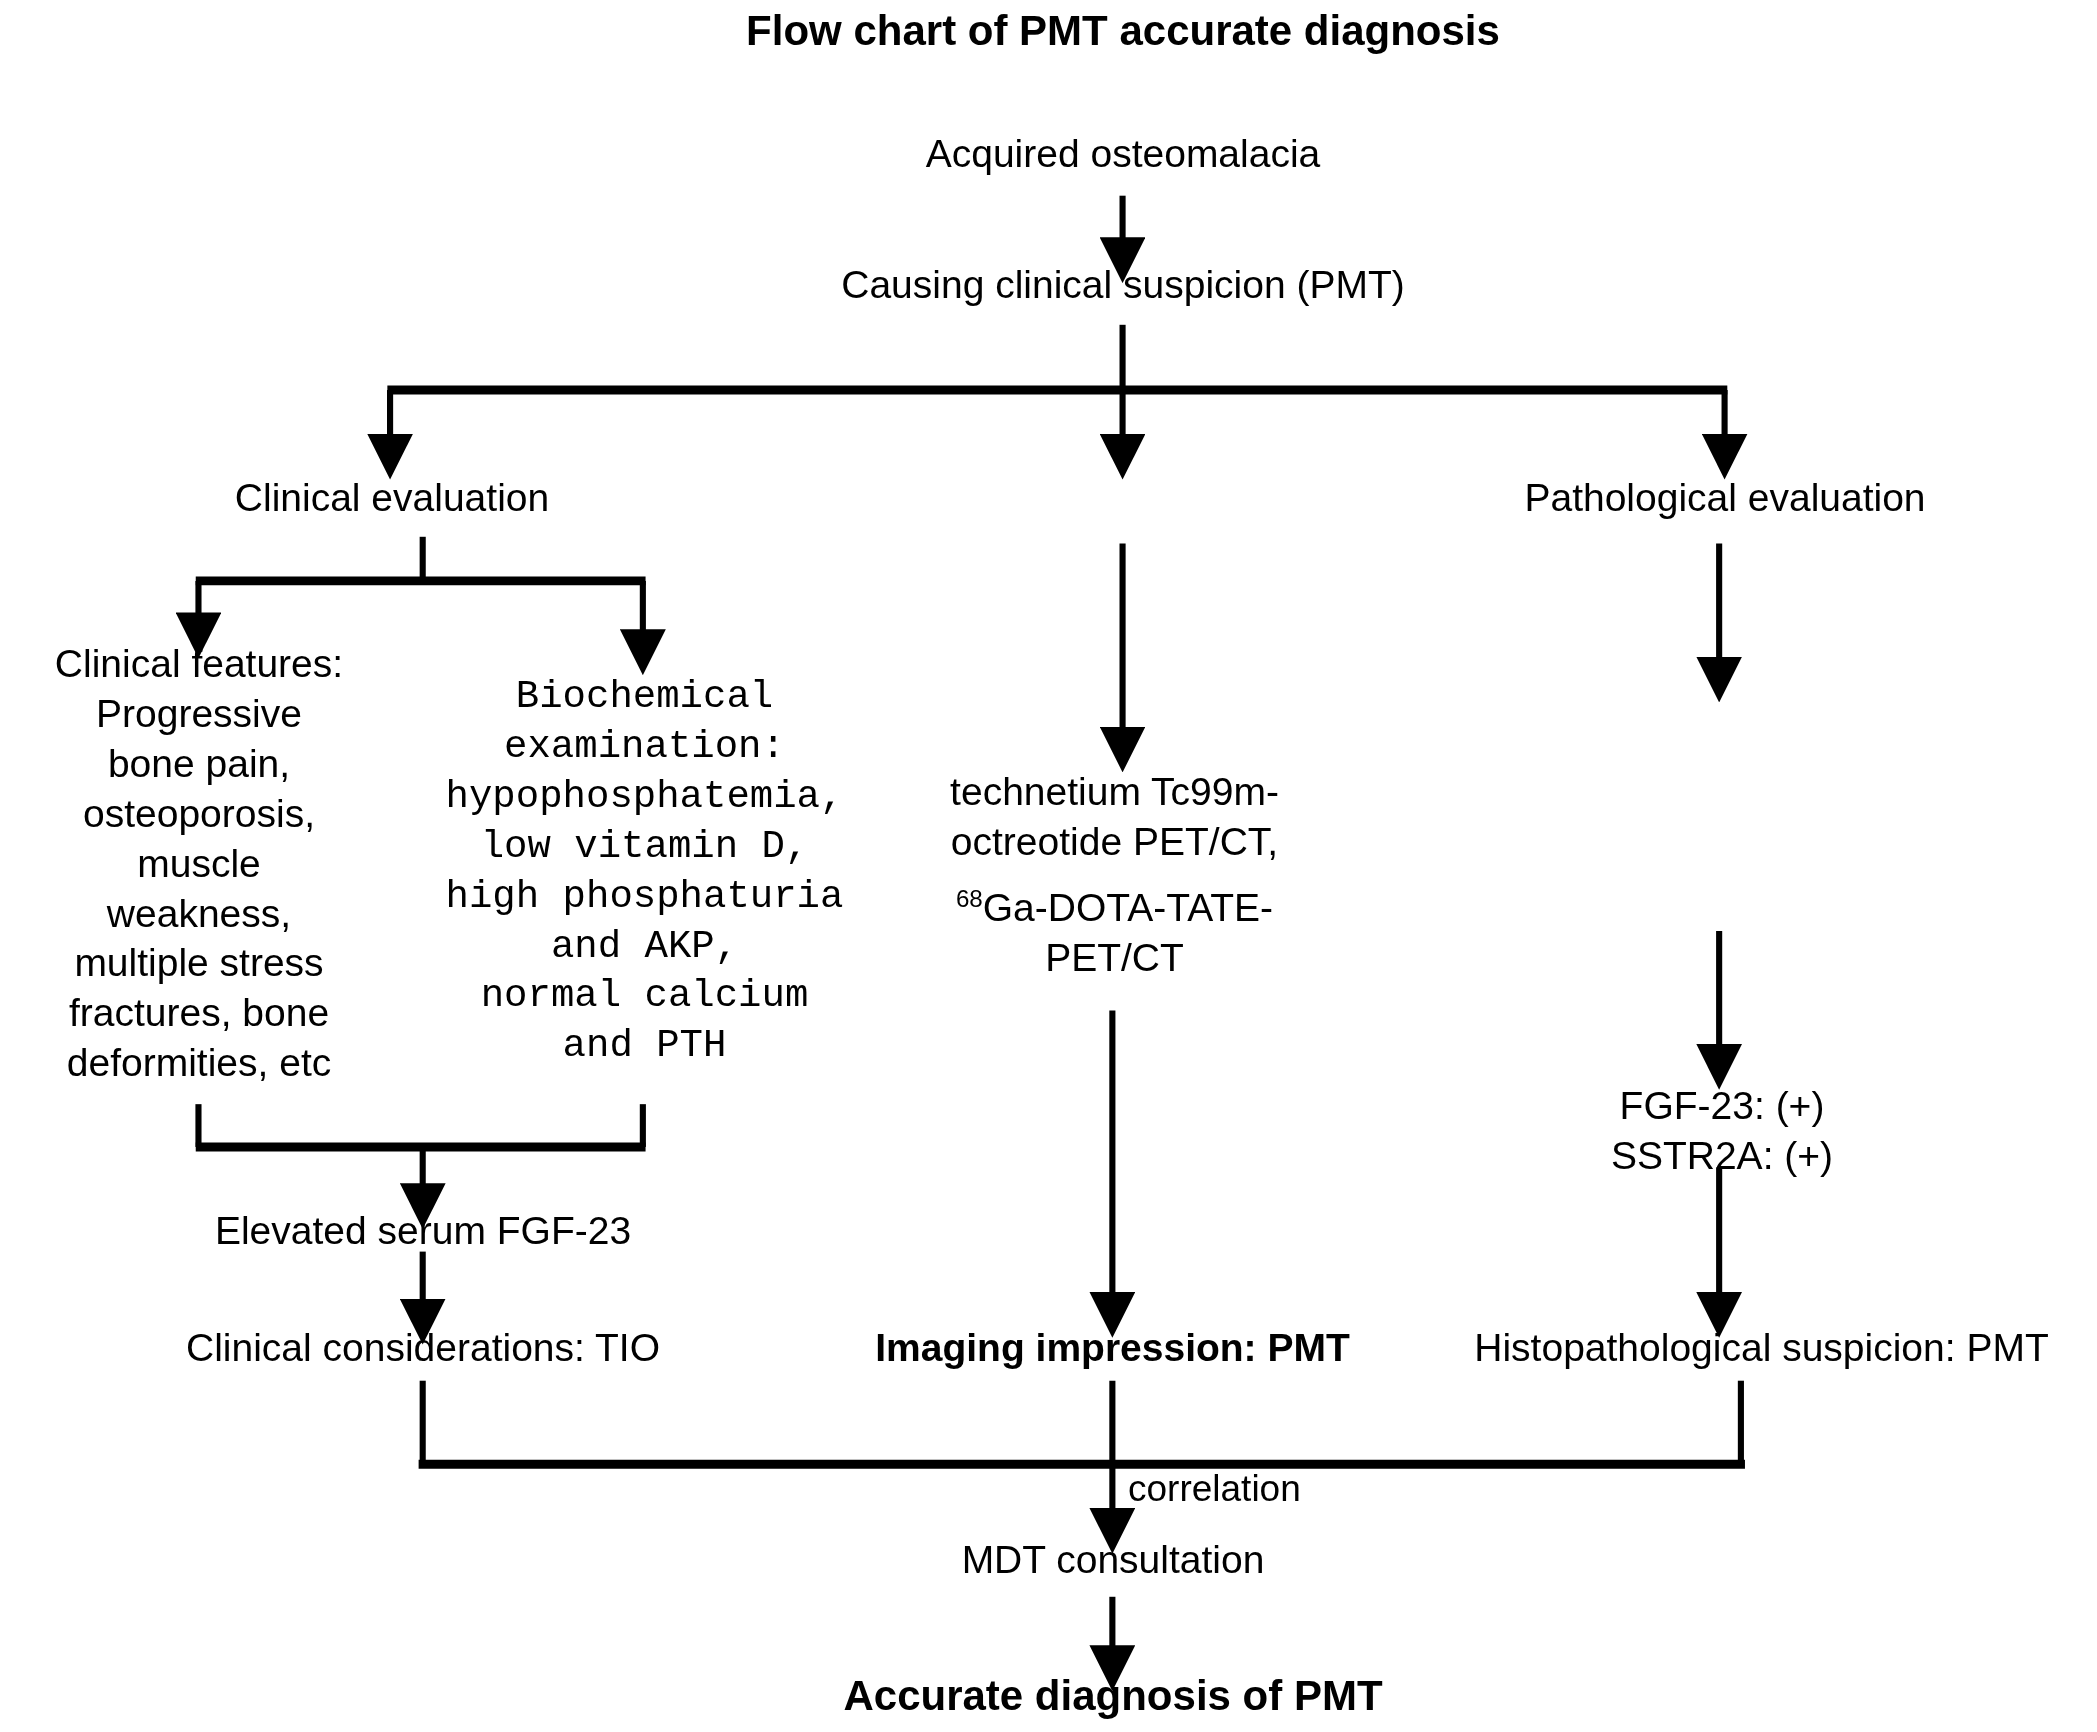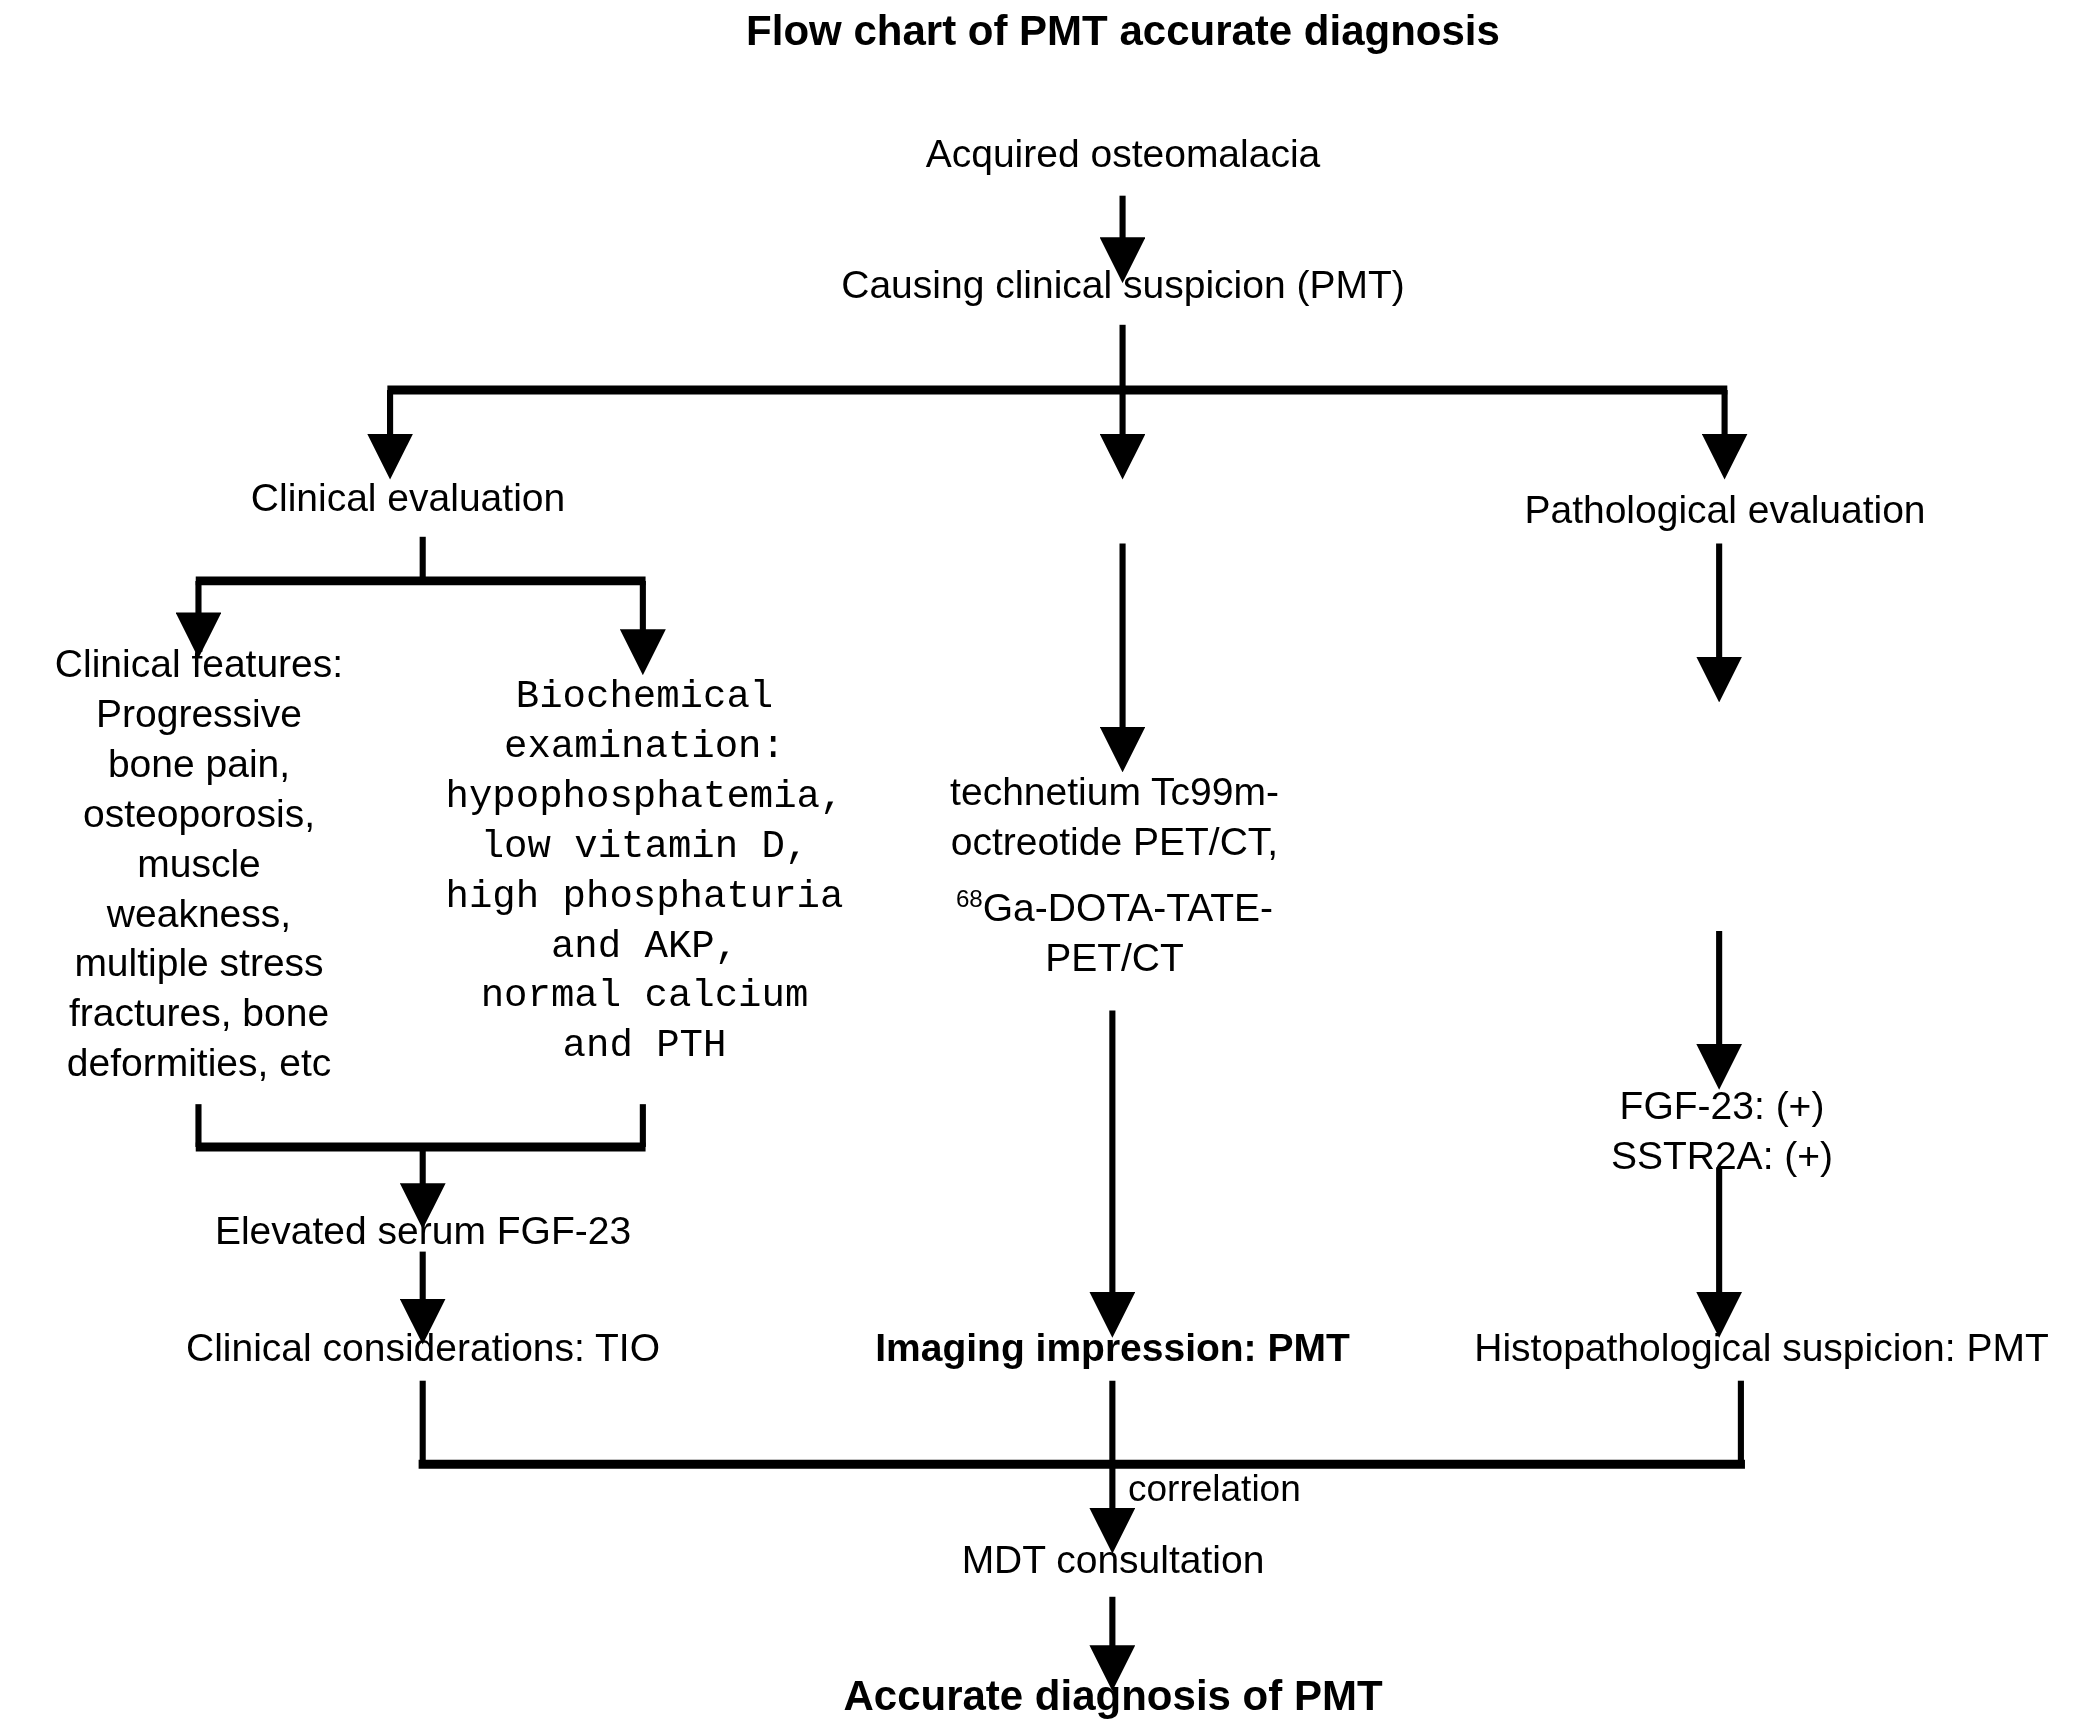--- a/index.html
+++ b/index.html
@@ -110,24 +110,24 @@
       <line x1="1637" y1="2350" x2="1637" y2="2455" marker-end="url(#ah)"></line>
     </g>
   </svg>
 
   <div class="node t-title" style="left:722px; top:4.1px; width:802px;">Flow chart of PMT accurate diagnosis</div>
 
   <div class="node t-body" style="left:783px; top:129px; width:680px;">Acquired osteomalacia</div>
 
   <div class="node t-body" style="left:729px; top:260px; width:788px;">Causing clinical suspicion (PMT)</div>
 
-  <div class="node t-body" style="left:136px; top:473px; width:544px;">Clinical evaluation</div>
+  <div class="node t-body" style="left:120px; top:473px; width:544px;">Clinical evaluation</div>
 
 
-  <div class="node t-body" style="left:1453px; top:473px; width:544px;margin-top:12px;">Pathological evaluation</div>
+  <div class="node t-body" style="left:1453px; top:473px; width:544px;">Pathological evaluation</div>
 
   <div class="node t-body" style="left:0px; top:639px; width:398px;">Clinical features:
 Progressive
 bone pain,
 osteoporosis,
 muscle
 weakness,
 multiple stress
 fractures, bone
 deformities, etc</div>

